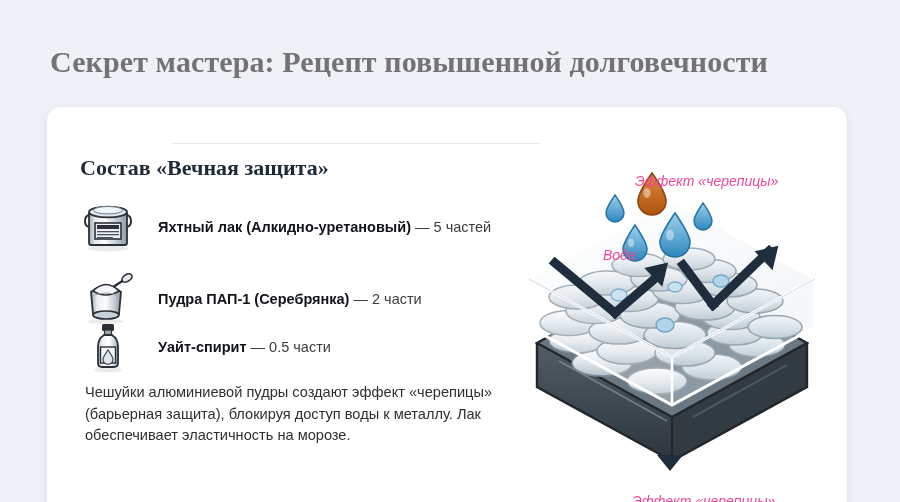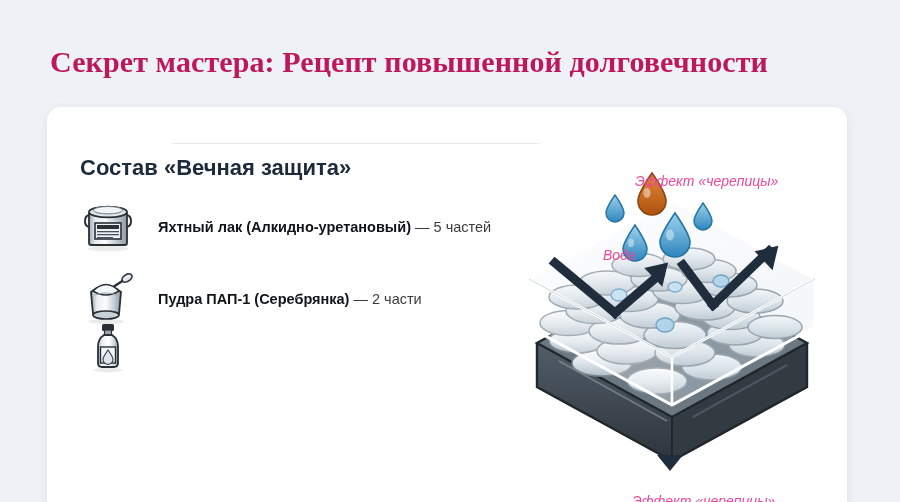--- a/index.html
+++ b/index.html
@@ -9,37 +9,37 @@
     background:#eef1f6;
     font-family:"Liberation Sans", sans-serif;
     -webkit-font-smoothing:antialiased;
   }
   .page{position:relative;width:900px;height:502px;}
 
   .page-title{
     position:absolute;left:50px;top:44px;
     font-family:"Liberation Serif", serif;
     font-weight:700;font-size:30px;line-height:36px;
-    color:#be185d;letter-spacing:.1px;white-space:nowrap;
+    color:#737373;letter-spacing:.1px;white-space:nowrap;
   }
 
   .card{
     position:absolute;left:47px;top:107px;width:800px;height:420px;
     background:#ffffff;border-radius:14px;
     box-shadow:0 2px 10px rgba(30,45,70,.07);
   }
 
   .divider{
     position:absolute;left:125px;top:36px;width:368px;height:1px;
     background:#e7eaef;
   }
 
   .section-title{
     position:absolute;left:33px;top:47px;
-    font-family:Liberation Sans, sans-serif;
+    font-family:Liberation Serif, serif;
     font-weight:700;font-size:22px;line-height:28px;
     color:#1d2a3a;white-space:nowrap;
   }
 
   
   .ing{position:absolute;left:30px;display:flex;align-items:center;height:56px;}
   .ing-0{top:92px;}
   .ing-1{top:164px;}
   .ing-2{top:212px;}
 
@@ -149,22 +149,26 @@
             </linearGradient>
           </defs>
           <ellipse cx="31" cy="51" rx="14" ry="2.3" fill="#000" opacity=".08"></ellipse>
           <rect x="25" y="5" width="12" height="7" rx="1.6" fill="#2b3036"></rect>
           <rect x="27.5" y="11" width="7" height="5" fill="#9aa5ae" stroke="#2b3036" stroke-width="1.2"></rect>
           <path d="M27 16 q-6 4 -6 11 l0 17 q0 4 4 4 l12 0 q4 0 4 -4 l0 -17 q0 -7 -6 -11 z" fill="url(#mtl3)" stroke="#2b3036" stroke-width="1.8"></path>
           <rect x="23.5" y="28" width="15" height="16" fill="#f3f6f8" stroke="#2b3036" stroke-width="1.4"></rect>
           <path d="M31 31 q5 7 5 9.4 a5 5 0 0 1 -10 0 q0 -2.4 5 -9.4 z" fill="#dfe6ea" stroke="#3a434c" stroke-width="1.2"></path>
         </svg>
       </div>
-    </div>
-
+      <div class="ing-text">
+        <b>Уайт-спирит</b><span class="qty"> — </span><span class="qty">0.5 части</span>
+      </div>
+    </div>
+
+    <div class="note">Чешуйки алюминиевой пудры создают эффект «черепицы» (барьерная защита), блокируя доступ воды к металлу. Лак обеспечивает эластичность на морозе.</div>
 
     <div class="diagram">
 
       <svg width="330" height="360" viewBox="0 0 330 360">
         <defs>
           <linearGradient id="base" x1="0" y1="0" x2="0" y2="1">
             <stop offset="0" stop-color="#525d67"></stop>
               <stop offset="1" stop-color="#2d353d"></stop>
           </linearGradient>
           <linearGradient id="baseR" x1="0" y1="0" x2="0" y2="1">

